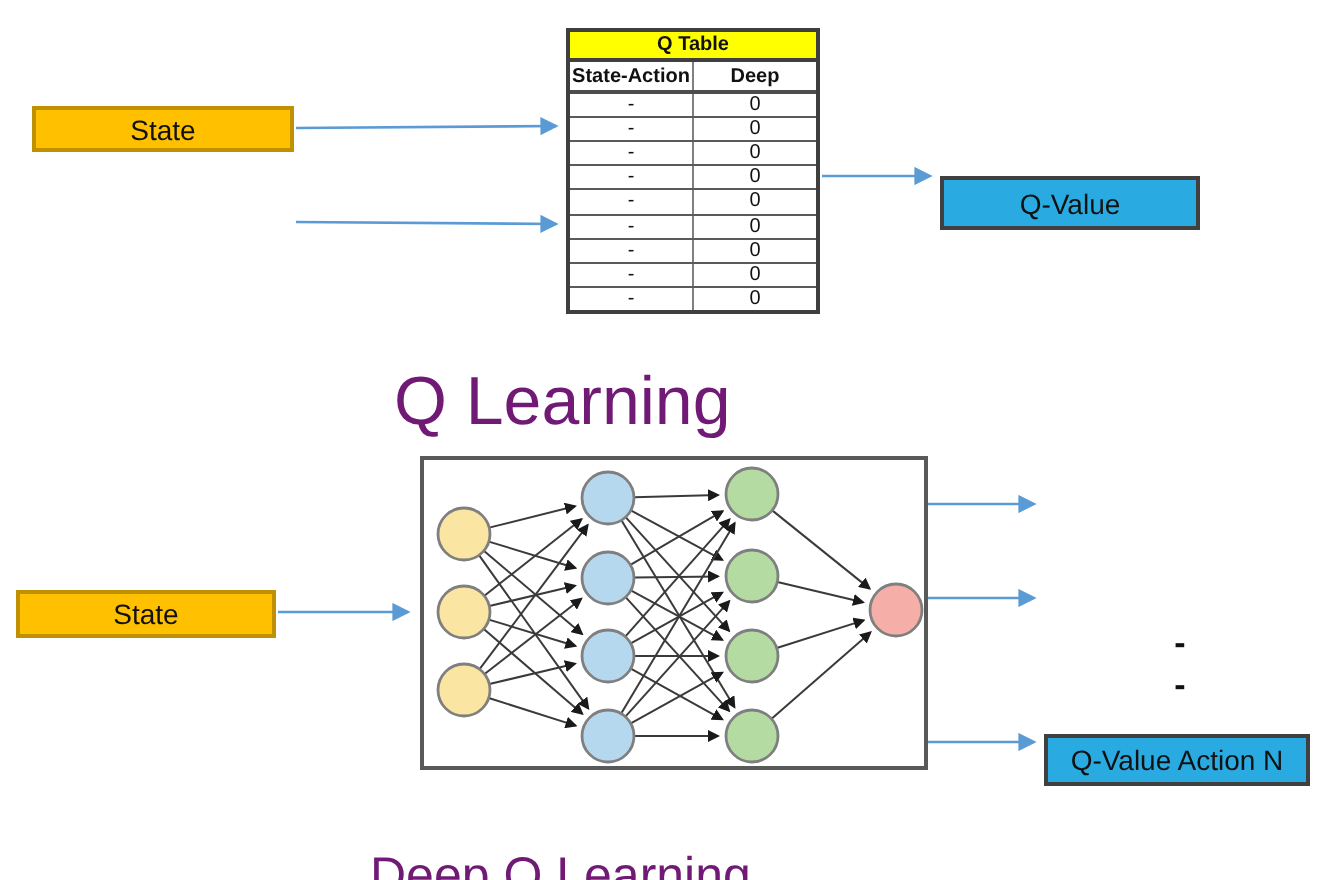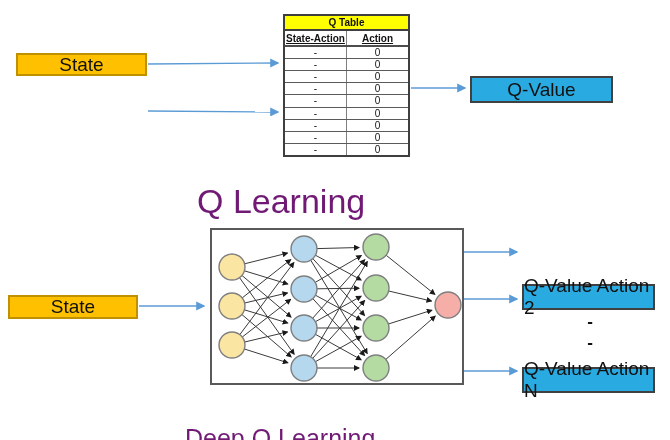--- a/index.html
+++ b/index.html
@@ -3,46 +3,46 @@
 <meta charset="utf-8">
 <style>
   html,body{margin:0;padding:0;background:#fff;}
   .canvas{
     position:relative;width:670px;height:440px;background:#fff;overflow:hidden;
     font-family:"Liberation Sans","DejaVu Sans",sans-serif;color:#111;
   }
   .overlay{position:absolute;left:0;top:0;width:670px;height:440px;pointer-events:none;z-index:4;}
   .box{
     position:absolute;box-sizing:border-box;display:flex;align-items:center;justify-content:center;
-    font-size:19px;color:#111;z-index:2;
+    font-size:14px;color:#111;z-index:2;
   }
   .state-fill{background:var(--state_fill,#FFC000);border:2px solid var(--state_border,#BF9000);}
   .action-fill{background:var(--action_fill,#70AD47);border:2px solid var(--action_border,#507E32);}
   .out-fill{background:var(--output_fill,#29ABE2);border:2px solid var(--output_border,#404040);}
   .top-state{left:16px;top:53px;width:131px;height:23px;}
   .top-action{left:16px;top:99px;width:131px;height:24px;}
-  .qvalue{left:470px;top:76px;width:143px;height:27px;text-align:center;}
+  .qvalue{left:470px;top:88px;width:130px;height:27px;text-align:center;}
   .bottom-state{left:8px;top:295px;width:130px;height:24px;}
   .out1{left:522px;top:240px;width:133px;height:26px;}
   .out2{left:522px;top:284px;width:133px;height:26px;}
   .outn{left:522px;top:367px;width:133px;height:26px;}
   .qtable{
     position:absolute;left:283px;top:14px;width:127px;height:143px;box-sizing:border-box;
     border:2px solid #3f3f3f;background:#fff;display:flex;flex-direction:column;z-index:2;
   }
   .qtable-title{
     height:13px;line-height:13px;background:var(--table_header_fill,#FFFF00);
     border-bottom:2px solid #3f3f3f;font-size:10px;font-weight:bold;text-align:center;
   }
   .qtable table{width:100%;flex:1;border-collapse:collapse;table-layout:fixed;}
   .qtable th{height:14px;font-size:10px;font-weight:bold;padding:0;border-bottom:2px solid #4d4d4d;}
   .qtable td{font-size:10px;text-align:center;padding:0;border-bottom:1.5px solid #5a5a5a;}
   .qtable tr:last-child td{border-bottom:none;}
   .qtable th+th,.qtable td+td{border-left:1px solid #808080;}
-  .qtable th{text-align:center;text-decoration:underline;}
+  .qtable th{text-align:center;}
   .nn-box{
     position:absolute;left:210px;top:228px;width:254px;height:157px;box-sizing:border-box;
     border:2px solid #595959;background:#fff;z-index:1;
   }
   .section-title{
     position:absolute;text-align:left;color:#701a75;z-index:2;letter-spacing:0px;margin-top:20px;
   }
   .title-top{left:197px;top:162px;width:300px;font-size:34px;line-height:38px;}
   .title-bottom{left:185px;top:399px;width:300px;font-size:25px;line-height:38px;}
   .dash{
@@ -61,21 +61,21 @@
     <span>State</span>
   </div>
 
 
   <div class="qtable">
     <div class="qtable-title">Q Table</div>
     <table>
       <thead>
         <tr>
           <th>State-Action</th>
-          <th>Action</th>
+          <th>Deep</th>
         </tr>
       </thead>
       <tbody id="qtable-body">
           <tr>
             <td>-</td>
             <td>0</td>
           </tr>
           <tr>
             <td>-</td>
             <td>0</td>
@@ -117,23 +117,20 @@
   </div>
 
   <div class="section-title title-top">Q Learning</div>
 
   <div class="box state-fill bottom-state">
     <span>State</span>
   </div>
 
   <div class="nn-box"></div>
 
-  <div class="box out-fill out2">
-    <span>Q-Value Action 2</span>
-  </div>
   <div class="box out-fill outn">
     <span>Q-Value Action N</span>
   </div>
 
   <div class="dash dash1">-</div>
   <div class="dash dash2">-</div>
 
   <div class="section-title title-bottom">Deep Q Learning</div>
 
   <svg class="overlay" width="670" height="440" viewBox="0 0 670 440">

